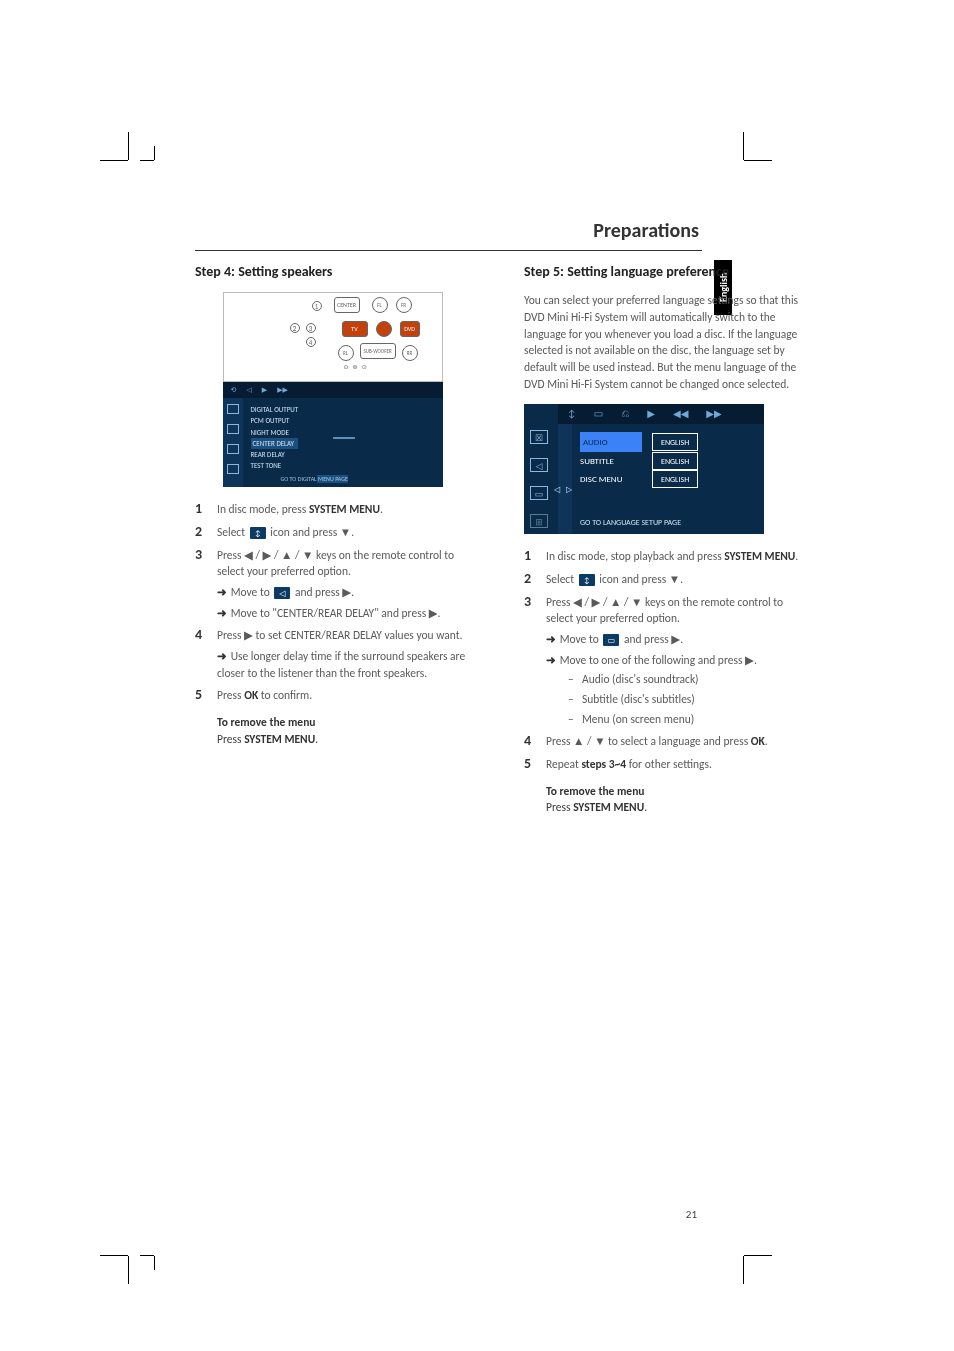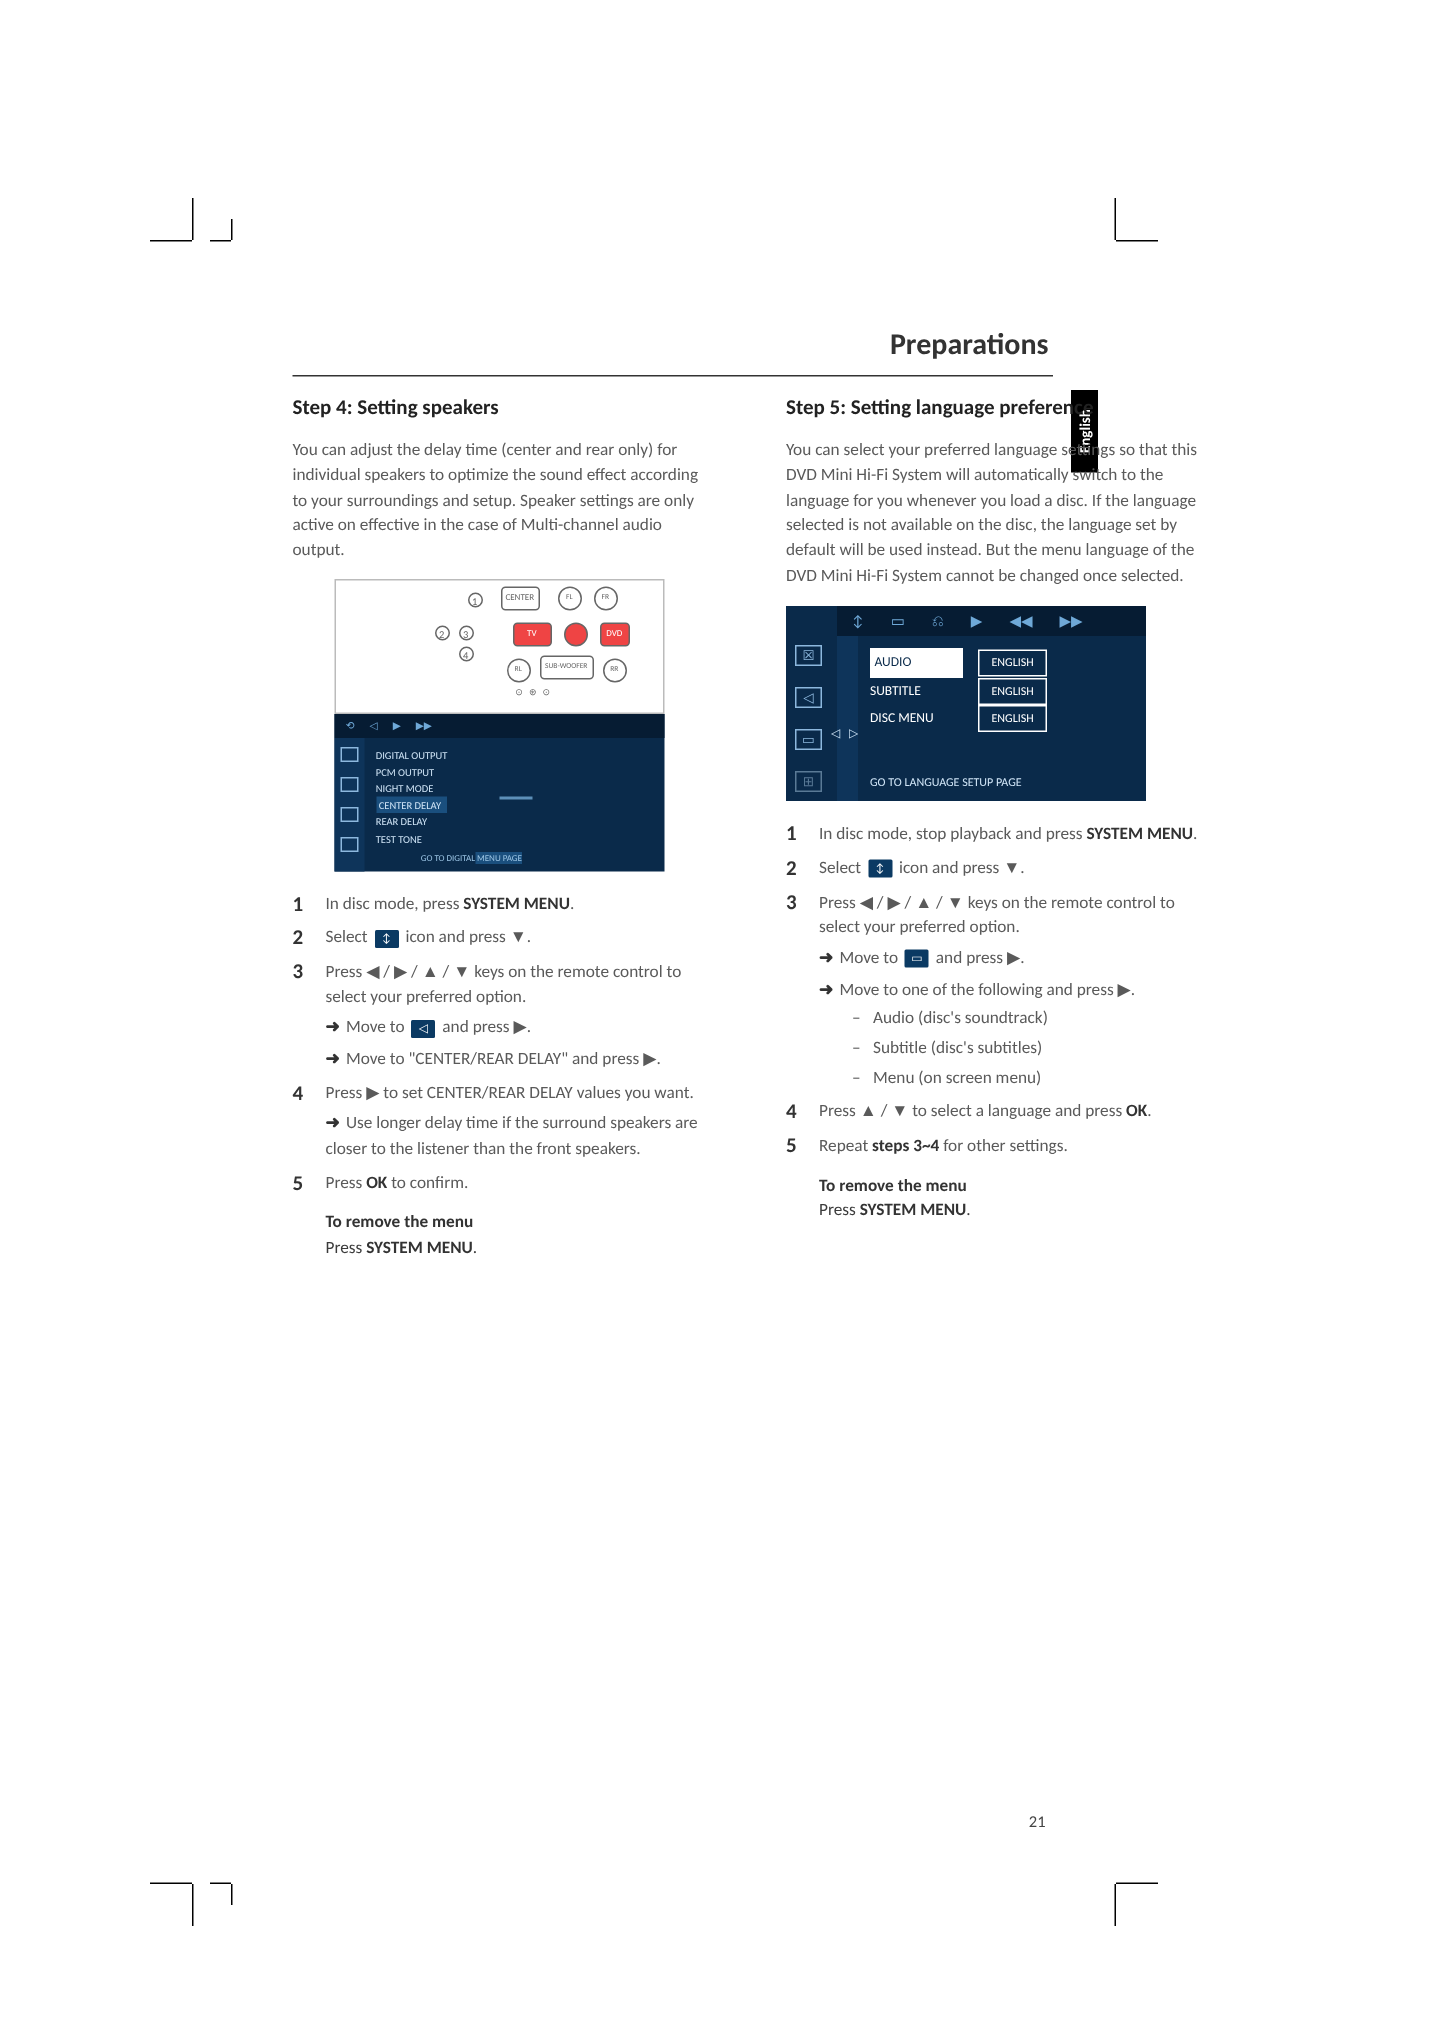--- a/index.html
+++ b/index.html
@@ -35,21 +35,21 @@
   .numlist > li .num { position: absolute; left: 0; top: -2px; font-weight: 700; font-size: 14px; color:#333; }
   .sub { margin-top: 4px; }
   .sub .arrow { color:#333; font-weight:700; margin-right:4px; }
   .dash-item::before { content: "–"; position:absolute; left:22px; }
   .dash-item { padding-left: 36px; position:relative; margin-top:3px; color:#5a5a5a; }
   b { font-weight: 700; color:#333; }
   .icon-chip { display:inline-block; width:16px; height:12px; background:#0b3a63; color:#fff; font-size:8px; text-align:center; line-height:12px; vertical-align:middle; border-radius:1px; margin:0 2px; }
   .figure-block { width: 220px; margin: 8px auto 14px; }
   .speaker-fig { height: 90px; background:#fff; border:1px solid #bbb; position:relative; font-size:7px; color:#666; }
   .spk { position:absolute; width:26px; height:16px; border:1px solid #666; border-radius:3px; display:flex; align-items:center; justify-content:center; font-size:6px; }
-  .spk.black { background:#ef4444; color:#fff; }
+  .spk.black { background:#c2410c; color:#fff; }
   .spk.round { border-radius:50%; width:16px; height:16px; }
   .osd-fig { height: 105px; background:#0a2a4a; color:#fff; position:relative; font-size:7px; }
   .osd-top { height:16px; background:#061c33; display:flex; align-items:center; gap:10px; padding:0 8px; color:#6fa9d8; }
   .osd-left { position:absolute; left:0; top:16px; bottom:0; width:20px; background:#0e345a; display:flex; flex-direction:column; align-items:center; padding-top:6px; gap:10px; }
   .osd-left .ic { width:12px; height:10px; border:1px solid #8db8de; }
   .osd-menu { position:absolute; left:28px; top:22px; font-size:7px; line-height:1.6; color:#cfe4f6; }
   .osd-menu .hl { background:#1a4f7e; padding:0 2px; }
   .osd-menu .val { position:absolute; left:82px; border:1px solid #5d8fb8; padding:0 10px; top:33px; font-size:6px; }
   .osd-foot { position:absolute; bottom:4px; left:58px; font-size:6px; color:#9bc4e4; }
 
@@ -58,21 +58,21 @@
   .lang-top .sym { color:#6fa9d8; font-size:10px; }
   .lang-left-outer { position:absolute; left:0; top:0; bottom:0; width:34px; background:#0a2a4a; }
   .lang-left { position:absolute; left:6px; top:26px; display:flex; flex-direction:column; gap:14px; }
   .lang-left .lic { width:18px; height:14px; border:1px solid #8db8de; color:#8db8de; font-size:9px; display:flex; align-items:center; justify-content:center; }
   .lang-left .lic.gray { border-color:#5a7a96; color:#5a7a96; }
   .lang-mid { position:absolute; left:34px; top:20px; bottom:0; width:14px; background:#0e345a; }
   .lang-mid .chev { position:absolute; top:60px; font-size:8px; color:#cfe4f6; }
   .lang-list { position:absolute; left:56px; top:28px; font-size:9px; line-height:2; }
   .lang-list .row { display:flex; align-items:center; }
   .lang-list .lab { width:62px; }
-  .lang-list .hlrow .lab { background:#ffffff; color:#0a2a4a; padding:1px 3px; }
+  .lang-list .hlrow .lab { background:#3b82f6; color:#0a2a4a; padding:1px 3px; }
   .lang-list .valbox { border:1px solid #fff; padding:0 8px; margin-left:10px; font-size:8px; }
   .lang-foot { position:absolute; bottom:6px; left:56px; font-size:8px; color:#cfe4f6; }
 
   .remove-block { margin-top: 10px; padding-left:22px; }
   .page-num { position:absolute; bottom: 130px; right: 175px; font-size: 11px; color:#444; }
 </style>
 </head>
 <body>
 
 <div class="page">
@@ -89,21 +89,20 @@
   <div class="crop v bl2"></div>
   <div class="crop h br1"></div>
   <div class="crop v br1"></div>
 
   <div class="header-title">Preparations</div>
   <div class="header-rule"></div>
   <div class="lang-tab">English</div>
 
   <div class="col left">
     <h3 class="step-title">Step 4: Setting speakers</h3>
-    <p class="body">You can adjust the delay time (center and rear only) for individual speakers to optimize the sound effect according to your surroundings and setup. Speaker settings are only active on effective in the case of  Multi-channel audio output.</p>
 
     <div class="figure-block">
       <div class="speaker-fig">
         <div class="spk" style="top:4px; left:110px;">CENTER</div>
         <div class="spk round" style="top:4px; left:148px; font-size:5px;">FL</div>
         <div class="spk round" style="top:4px; left:172px; font-size:5px;">FR</div>
         <div class="spk black" style="top:28px; left:118px;">TV</div>
         <div class="spk black round" style="top:28px; left:152px;"></div>
         <div class="spk black" style="top:28px; left:176px; width:20px;">DVD</div>
         <div class="spk round" style="top:52px; left:114px; font-size:5px;">RL</div>

